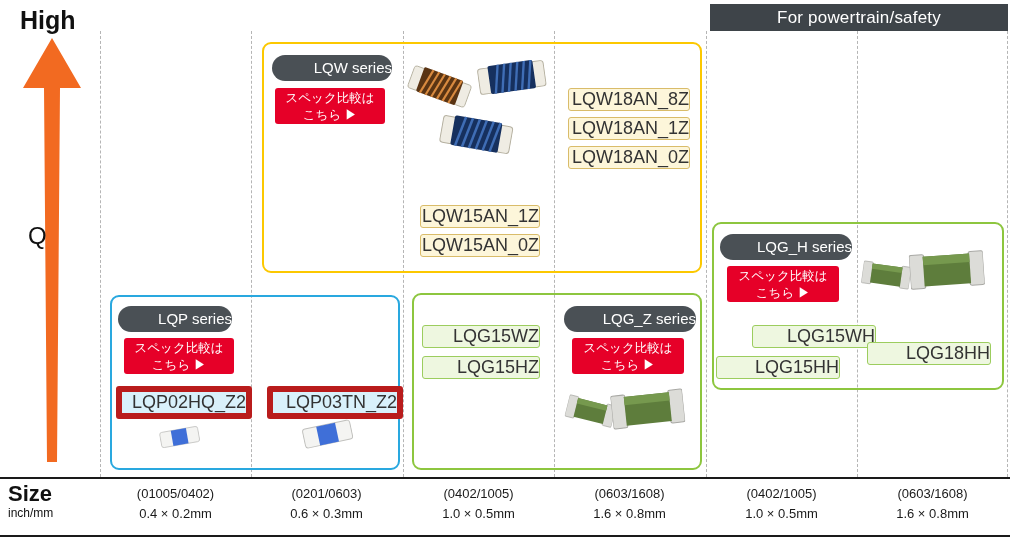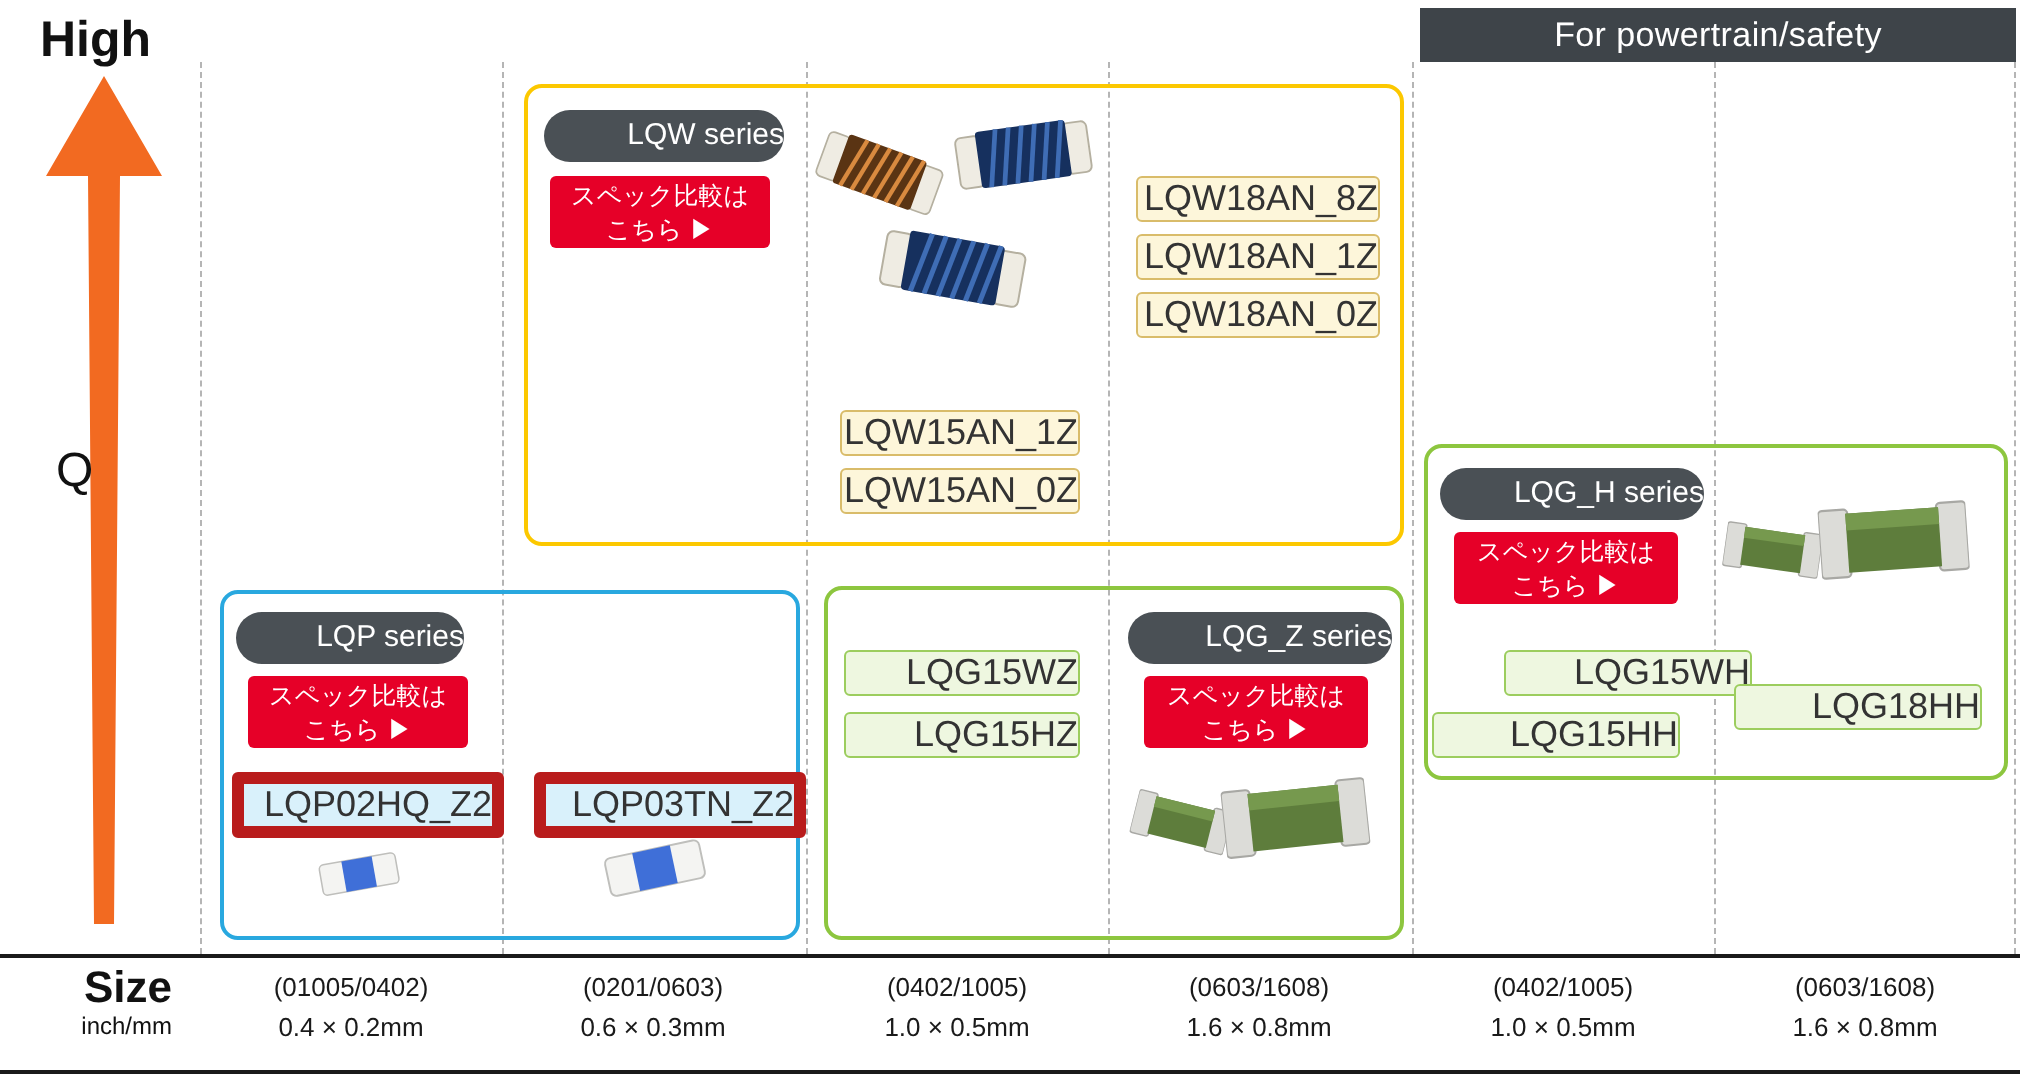--- a/index.html
+++ b/index.html
@@ -40,21 +40,21 @@
     position:absolute;height:21px;line-height:21px;text-align:right;font-size:18px;
     color:#333;border-radius:3px;z-index:2;cursor:pointer;
   }
   .part-y{background:#fdf6da;border:1px solid #d9bc6a;}
   .part-b{background:#d9f1fb;border:6px solid #b91c1c;}
   .part-g{background:#eef7e0;border:1px solid #9ccd5e;}
   
   .pimg{position:absolute;z-index:2;}
   
   .hline{position:absolute;left:0;width:1010px;background:#1a1a1a;z-index:3;}
-  .size-head{position:absolute;left:8px;top:482px;width:78px;text-align:right;z-index:3;}
+  .size-head{position:absolute;left:8px;top:482px;width:78px;text-align:left;z-index:3;}
   .size-head .t1{font-size:22px;font-weight:bold;color:#111;line-height:24px;}
   .size-head .t2{font-size:12px;color:#111;line-height:14px;}
   .size-cell{position:absolute;top:484px;width:151px;text-align:center;font-size:13px;
     color:#1a1a1a;line-height:20px;z-index:3;}
 </style>
 </head>
 <body>
 
 <div class="stage">
 

